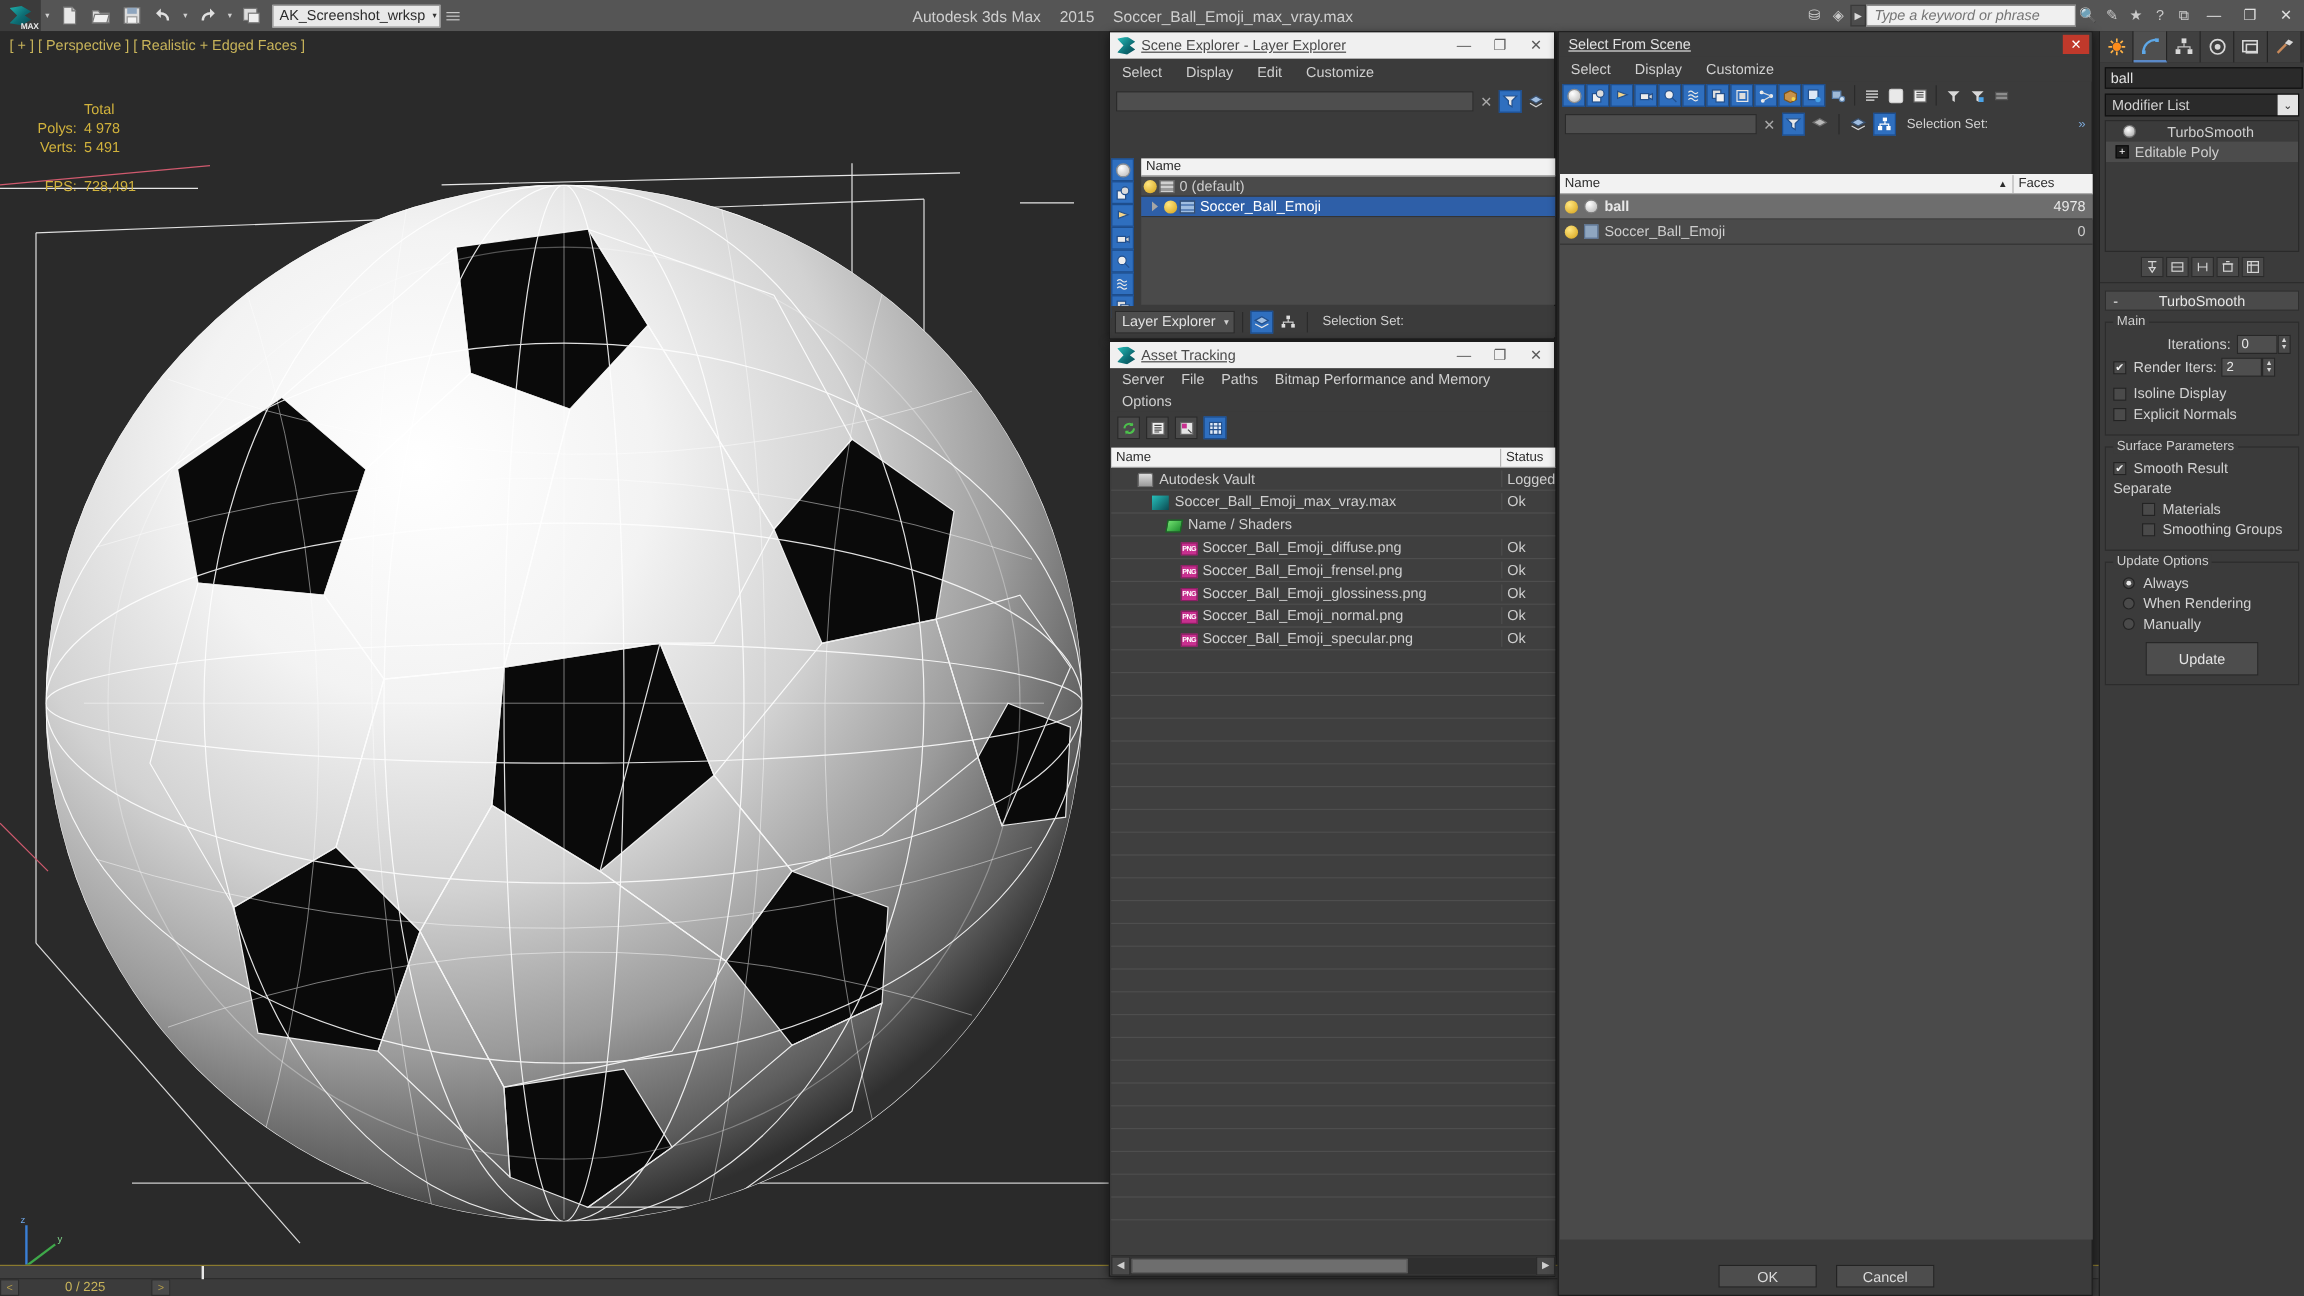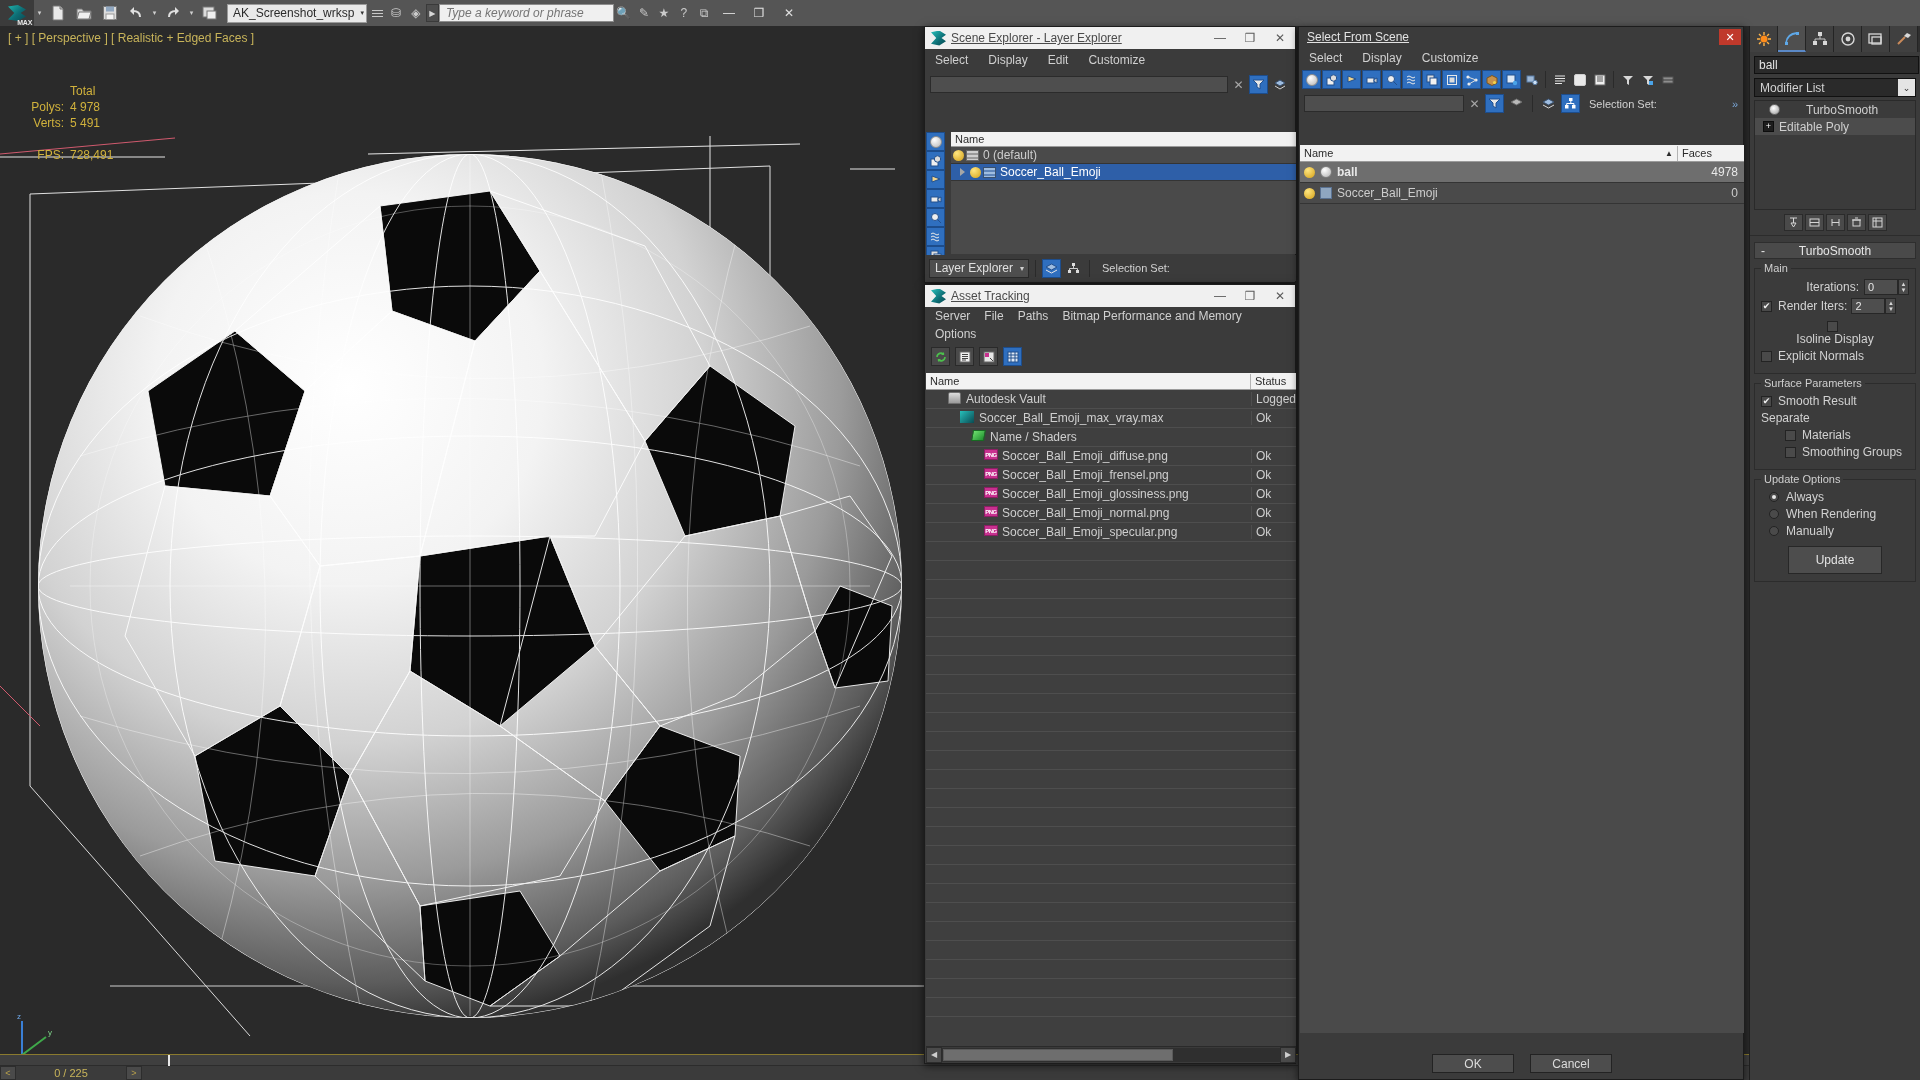--- a/index.html
+++ b/index.html
@@ -135,21 +135,21 @@
   #scnexp-left{position:absolute;left:1px;top:105px;width:24px;}
   #scnexp-tree{position:absolute;left:26px;top:105px;width:345px;height:122px;background:#4a4a4a;}
   #scnexp-bottom{position:absolute;left:1px;bottom:1px;width:370px;height:26px;background:#3b3b3b;display:flex;align-items:center;padding:0 3px;gap:3px;}
   #lexdd{width:100px;height:19px;background:#4e4e4e;border:1px solid #2a2a2a;color:#e0e0e0;font-size:12px;display:flex;align-items:center;padding-left:5px;}
   #lexdd .dd{margin-left:auto;padding-right:4px;font-size:8px;color:#cfcfcf;}
 
   
   #asset{left:924px;top:284px;width:372px;height:780px;}
   #asset-rows{position:absolute;left:1px;top:88px;width:370px;height:673px;background:#3f3f3f;}
   .arow{height:19px;display:flex;align-items:center;font-size:12px;color:#cfcfcf;border-bottom:1px solid #4e4e4e;}
-  .arow .nm{flex:1;display:flex;align-items:flex-start;overflow:hidden;white-space:nowrap;}
+  .arow .nm{flex:1;display:flex;align-items:flex-end;overflow:hidden;white-space:nowrap;}
   .arow .st{width:45px;border-left:1px solid #4e4e4e;padding-left:4px;color:#cfcfcf;overflow:hidden;white-space:nowrap;}
   .vaultico{width:13px;height:12px;background:linear-gradient(#dcdcdc,#9a9a9a);border:1px solid #707070;border-radius:2px 2px 0 0;margin-right:5px;flex:none;}
   .maxico{width:14px;height:12px;background:linear-gradient(135deg,#27c0bb,#0a4a52);margin-right:5px;flex:none;}
   .mapico{width:13px;height:11px;background:linear-gradient(135deg,#6fe06f,#1f8f2f);border:1px solid #176b22;margin-right:5px;flex:none;transform:skewX(-10deg);}
 </style>
 </head>
 <body>
 
 <div id="topbar">
   <div id="maxlogo">
@@ -201,20 +201,25 @@
   <div id="wrksp">
     <span>AK_Screenshot_wrksp</span>
     <span class="caret">▾</span>
   </div>
   <div class="hamb">
       <i></i>
       <i></i>
       <i></i>
     </div>
 
+  <div id="apptitle">
+    <span>Autodesk 3ds Max</span>
+    <span>2015</span>
+    <span>Soccer_Ball_Emoji_max_vray.max</span>
+  </div>
 
   <div id="topright">
     <div class="ic-icon">⛁</div>
     <div class="ic-icon">◈</div>
     <div id="ic-arrow">▶</div>
     <input id="infocenter" value="" placeholder="Type a keyword or phrase" style="">
     <div class="ic-icon">🔍</div>
     <div class="ic-icon">✎</div>
     <div class="ic-icon">★</div>
     <div class="ic-icon">?</div>
@@ -985,21 +990,21 @@
     </div>
     <div class="frow">
       <div class="chk">✔</div>
       <span>Render Iters:</span>
       <input class="spin" style="margin-left: 4px;" value="2">
       <div class="spinarr">
           <span>▲</span>
           <span>▼</span>
         </div>
     </div>
-    <div class="frow" style="margin-top:7px;flex-direction:column;">
+    <div class="frow" style="margin-top:7px;">
       <div class="chk"></div>
       <span>Isoline Display</span>
     </div>
     <div class="frow">
       <div class="chk"></div>
       <span>Explicit Normals</span>
     </div>
   </div>
 
   <div class="group">

